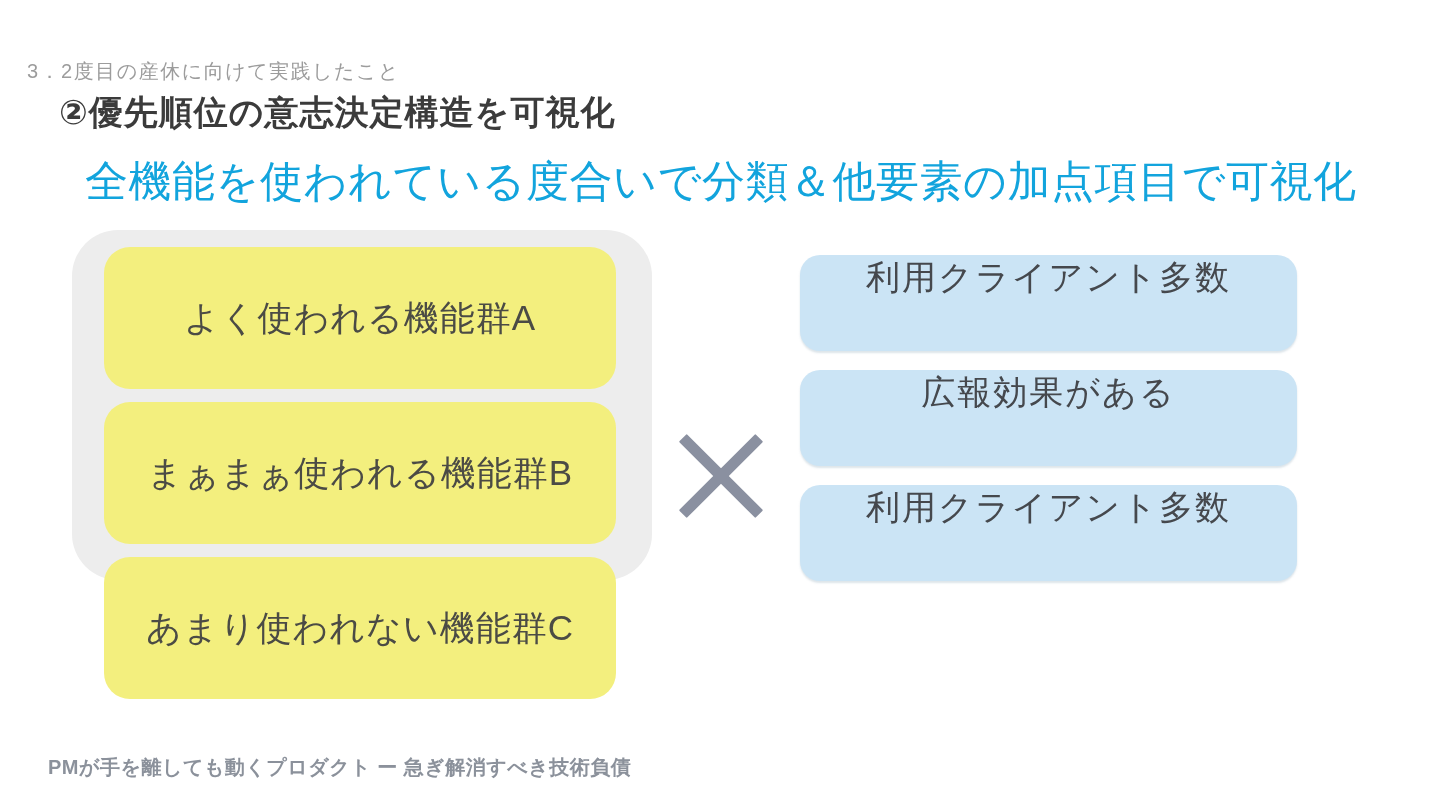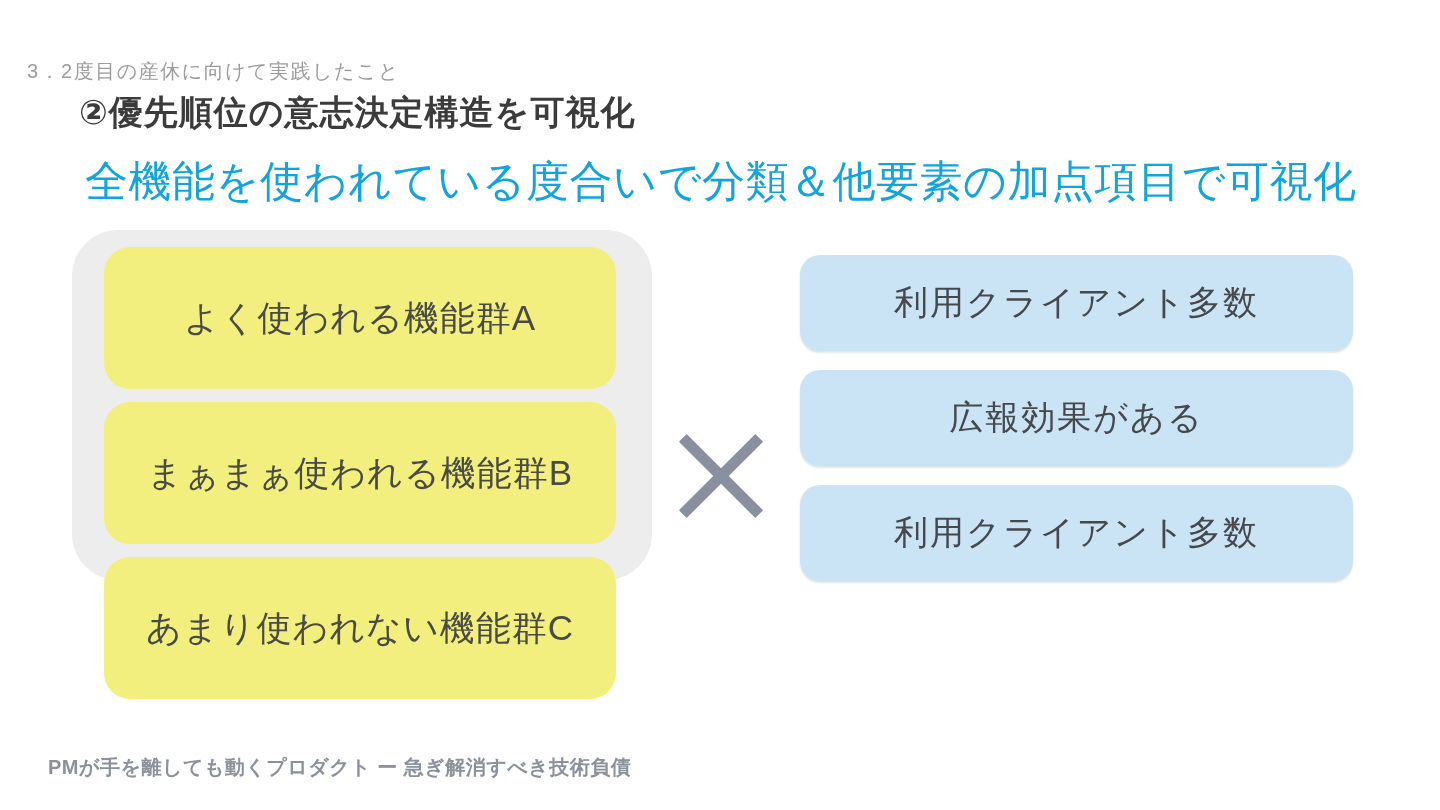--- a/index.html
+++ b/index.html
@@ -32,21 +32,20 @@
   }
 
   .page-title {
     position: absolute;
     left: 59px; top: 90px;
     font-size: 34px;
     font-weight: 700;
     color: #3b3b3b;
     letter-spacing: 1px;
     white-space: nowrap;
-    margin-left: 20px;
   }
 
   .subtitle {
     position: absolute;
     left: 85px; top: 153px;
     font-size: 43px;
     font-weight: 400;
     color: #12a4dd;
     letter-spacing: 0.5px;
     white-space: nowrap;
@@ -90,26 +89,25 @@
   }
   .operator .bar.a { transform: translate(-50%, -50%) rotate(45deg); }
   .operator .bar.b { transform: translate(-50%, -50%) rotate(-45deg); }
 
   .right-group {
     position: absolute;
     left: 800px; top: 255px;
     width: 553px;
   }
   .blue-box {
-    width: 553px; height: 96px;
+    width: 497px; height: 96px;
     background: #cbe4f5;
     border-radius: 20px;
     margin-bottom: 19px;
     display: flex;
-    align-items: center;
     justify-content: center;
     box-shadow: 0 2px 2px rgba(120, 150, 170, 0.25);
   }
   .blue-box .box-label {
     font-size: 34px;
     color: #45484d;
     letter-spacing: 2px;
     white-space: nowrap;
   }
 

